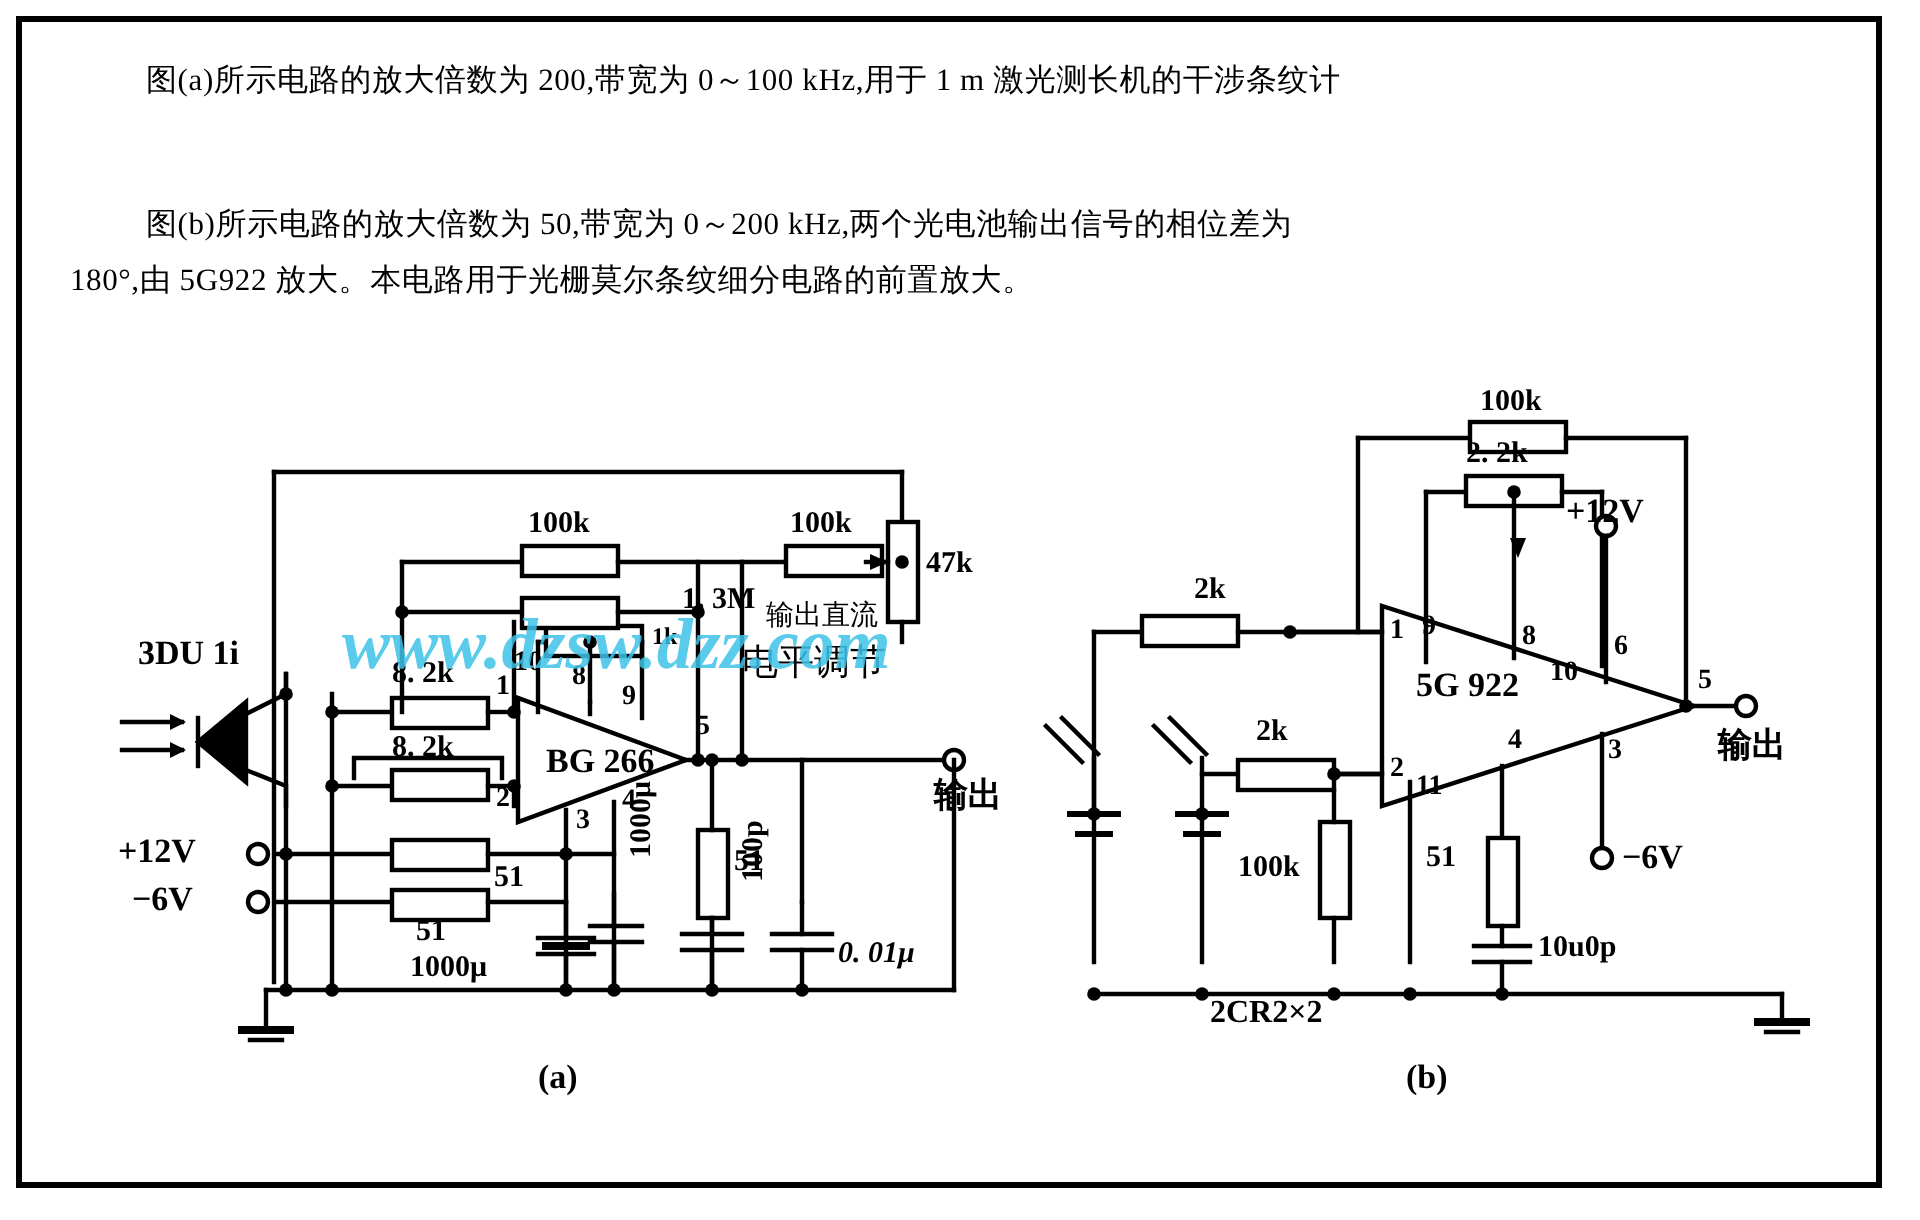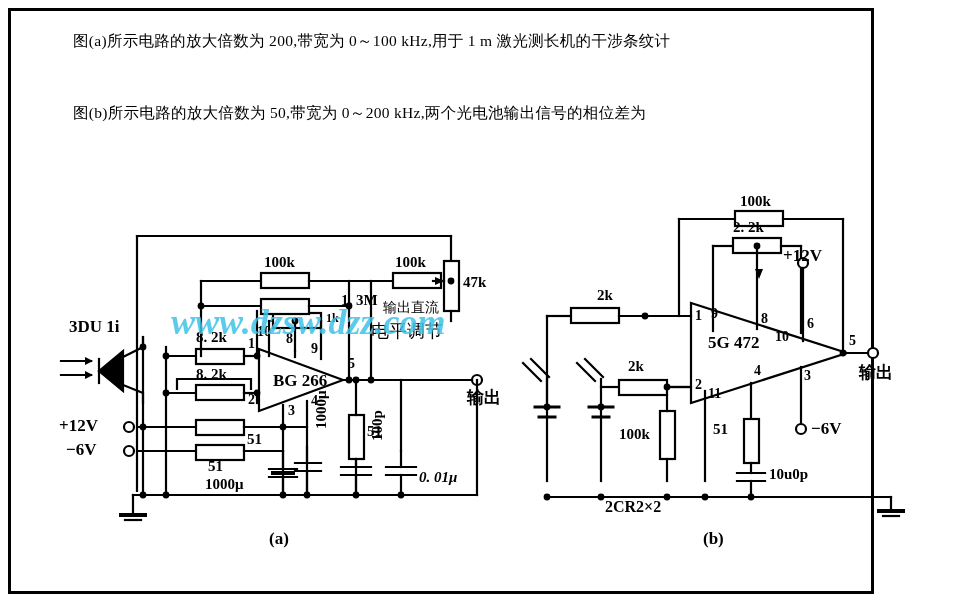--- a/index.html
+++ b/index.html
@@ -1,19 +1,19 @@
 <!DOCTYPE html>
 <html><head>
 <meta charset="utf-8">
 <style>
   html,body{margin:0;padding:0;background:#ffffff;}
   body{width:960px;height:610px;overflow:hidden;
        font-family:"Liberation Serif","DejaVu Serif",serif;}
   #page{position:relative;width:960px;height:610px;background:#fff;}
-  #frame{position:absolute;left:8px;top:8px;width:866px;height:586px;
+  #frame{position:absolute;left:8px;top:8px;width:933px;height:586px;
          border:3px solid #000;box-sizing:border-box;background:#fff;}
   .para{position:absolute;color:#000;font-size:15.5px;line-height:28px;
         letter-spacing:.3px;white-space:nowrap;}
   #p1{left:62px;top:16px;}
   #p1b{left:24px;top:44px;}
   #p2{left:62px;top:88px;}
   #p2b{left:24px;top:116px;}
   svg{position:absolute;left:0;top:0;}
   .wm{position:absolute;color:#3fc3e8;opacity:.85;font-weight:bold;
       font-style:italic;font-family:"Liberation Serif",serif;
@@ -22,20 +22,21 @@
   .lbl{position:absolute;color:#000;white-space:nowrap;}
 </style>
 </head>
 <body>
 
 <div id="page">
   <div id="frame">
 
     <div class="para" id="p1">图(a)所示电路的放大倍数为 200,带宽为 0～100 kHz,用于 1 m 激光测长机的干涉条纹计</div>
     <div class="para" id="p2">图(b)所示电路的放大倍数为 50,带宽为 0～200 kHz,两个光电池输出信号的相位差为</div>
+    <div class="para" id="p2b">180°,由 5G922 放大。本电路用于光栅莫尔条纹细分电路的前置放大。</div>
 
     <svg width="936" height="586" viewBox="0 0 936 586">
       <g stroke="#000" stroke-width="2.2" fill="none" stroke-linecap="square">
 
         <path d="M126 225 L126 480"></path>
         <path d="M126 225 L440 225"></path>
         <path d="M440 225 L440 250"></path>
 
         <path d="M 88 348 L 88 372"></path>
         <path d="M 88 360 L 112 340 L 112 380 Z" fill="#000"></path>
@@ -280,21 +281,21 @@
     <div class="lbl" style="left:258px;top:518px;font-size:17px;font-weight:bold;">(a)</div>
 
     <div class="lbl" style="left:586px;top:276px;font-size:15px;font-weight:bold;">2k</div>
     <div class="lbl" style="left:617px;top:347px;font-size:15px;font-weight:bold;">2k</div>
     <div class="lbl" style="left:608px;top:415px;font-size:15px;font-weight:bold;">100k</div>
     <div class="lbl" style="left:722px;top:208px;font-size:15px;font-weight:bold;">2. 2k</div>
     <div class="lbl" style="left:729px;top:182px;font-size:15px;font-weight:bold;">100k</div>
     <div class="lbl" style="left:702px;top:410px;font-size:15px;font-weight:bold;">51</div>
     <div class="lbl" style="left:758px;top:455px;font-size:15px;font-weight:bold;">10u0p</div>
 
-    <div class="lbl" style="left:697px;top:322px;font-size:17px;font-weight:bold;">5G 472</div>
+    <div class="lbl" style="left:697px;top:322px;font-size:17px;font-weight:bold;">5G 922</div>
 
     <div class="lbl" style="left:684px;top:297px;font-size:14px;font-weight:bold;">1</div>
     <div class="lbl" style="left:684px;top:366px;font-size:14px;font-weight:bold;">2</div>
     <div class="lbl" style="left:793px;top:357px;font-size:14px;font-weight:bold;">3</div>
     <div class="lbl" style="left:743px;top:352px;font-size:14px;font-weight:bold;">4</div>
     <div class="lbl" style="left:838px;top:322px;font-size:14px;font-weight:bold;">5</div>
     <div class="lbl" style="left:796px;top:305px;font-size:14px;font-weight:bold;">6</div>
     <div class="lbl" style="left:750px;top:300px;font-size:14px;font-weight:bold;">8</div>
     <div class="lbl" style="left:700px;top:295px;font-size:14px;font-weight:bold;">9</div>
     <div class="lbl" style="left:764px;top:318px;font-size:14px;font-weight:bold;">10</div>

